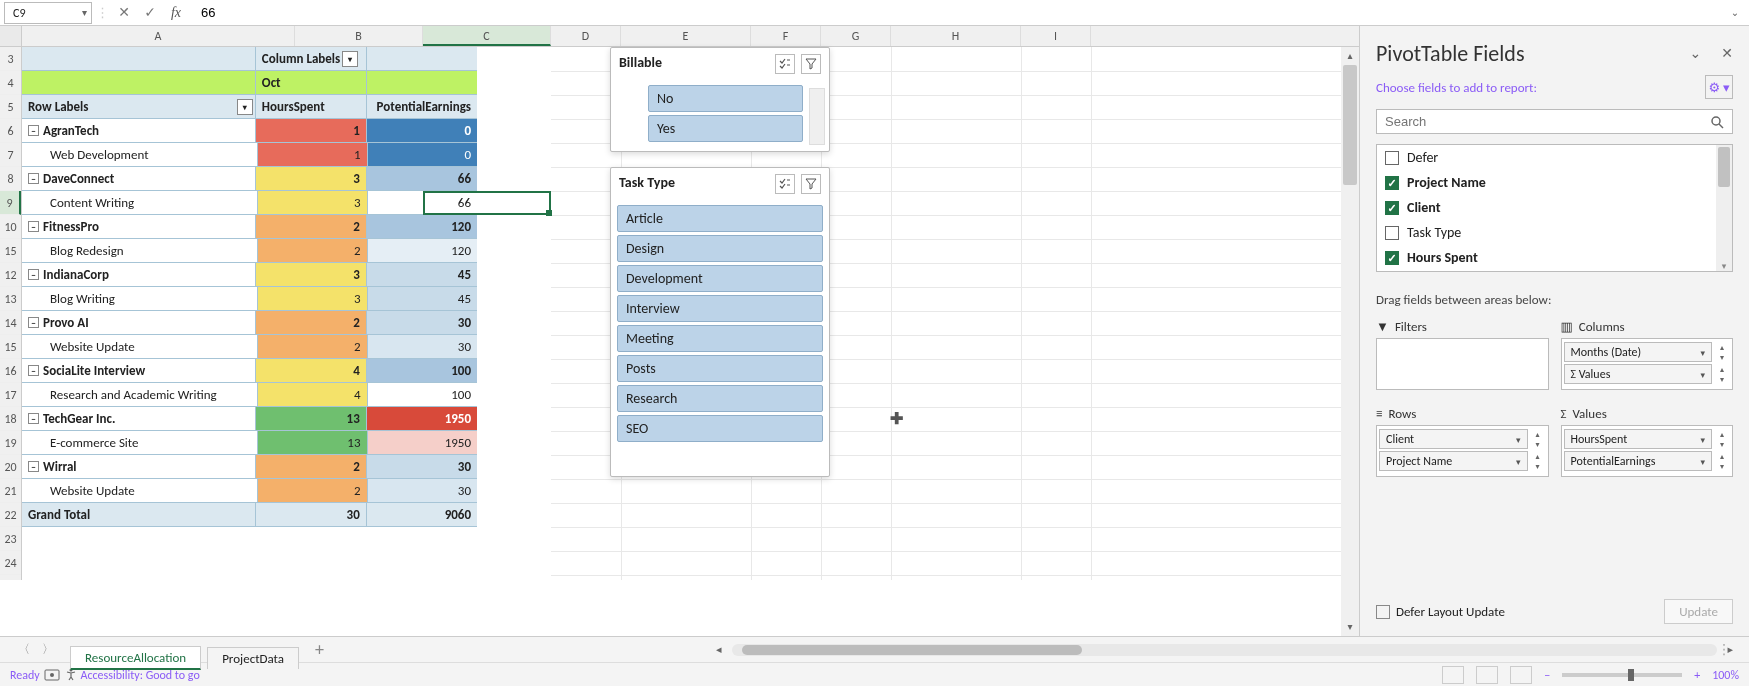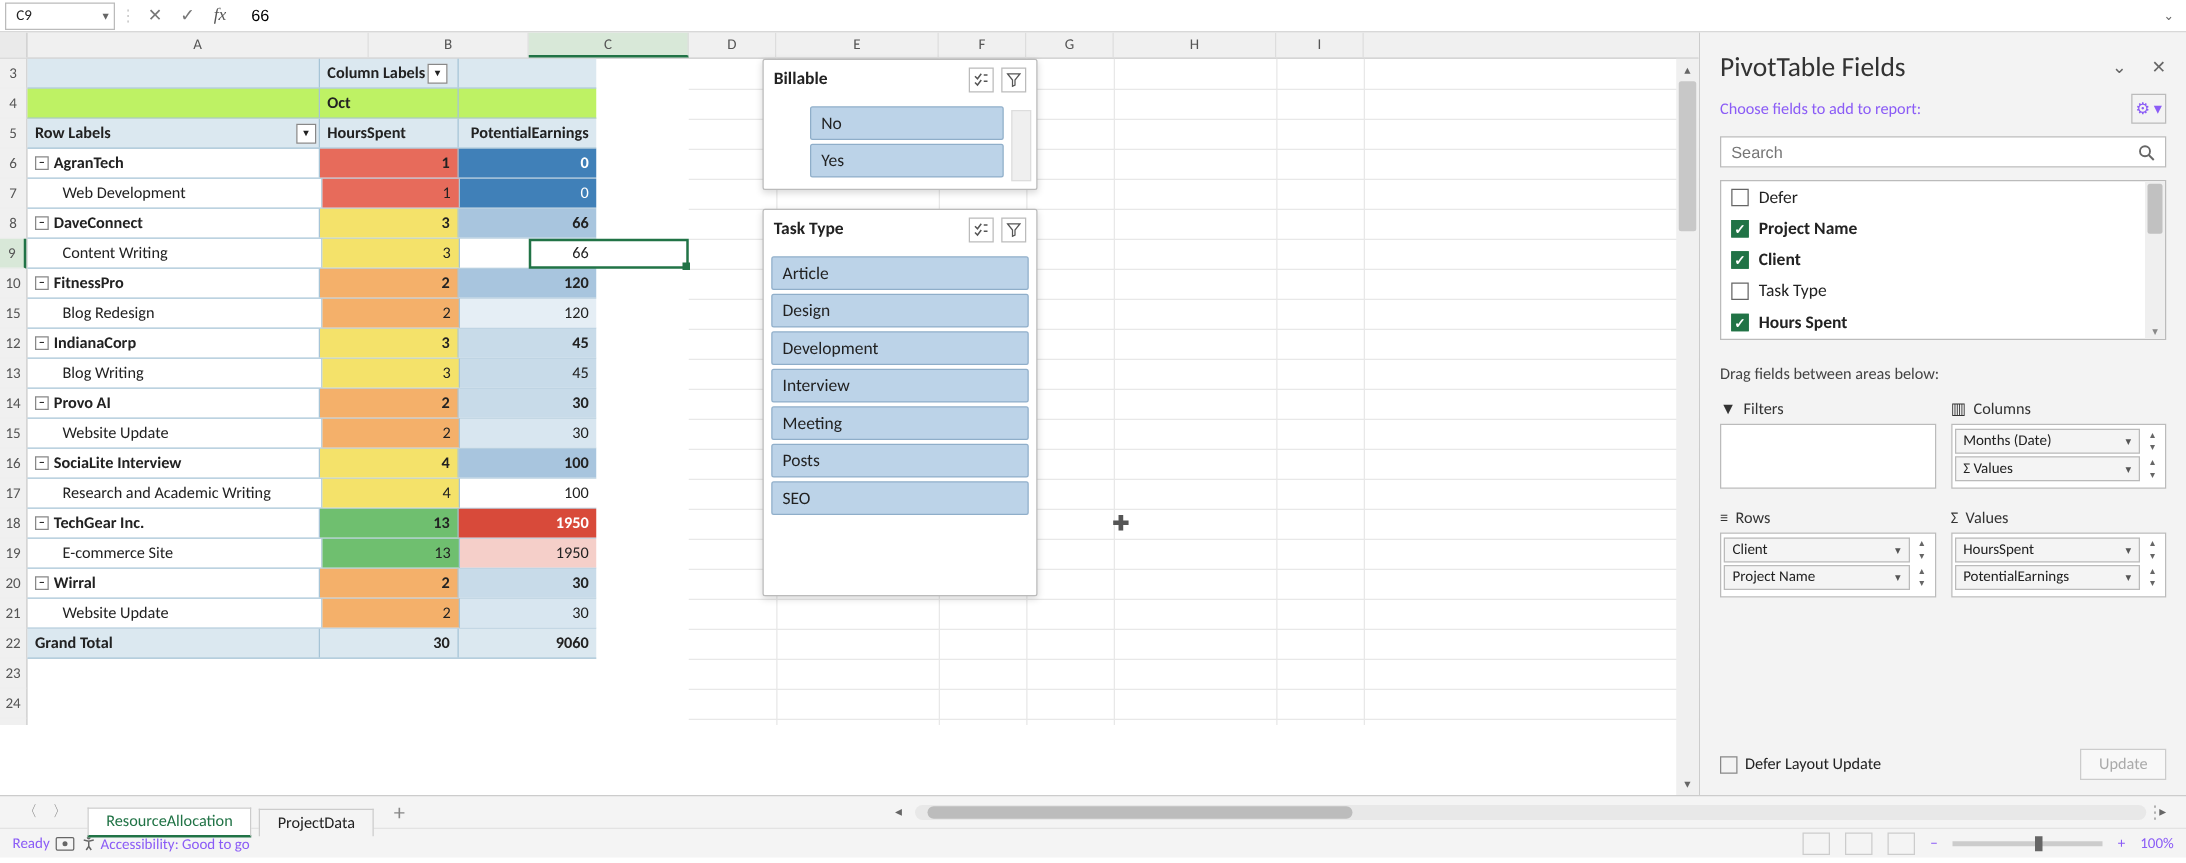--- a/index.html
+++ b/index.html
@@ -413,20 +413,21 @@
               </span>
             </span>
           </div>
           <div class="slicer-body" id="slicer-tasktype-items">
               <div class="slicer-item">Article</div>
               <div class="slicer-item">Design</div>
               <div class="slicer-item">Development</div>
               <div class="slicer-item">Interview</div>
               <div class="slicer-item">Meeting</div>
               <div class="slicer-item">Posts</div>
+              <div class="slicer-item">Research</div>
               <div class="slicer-item">SEO</div>
             </div>
         </div>
 
         <div class="cursor-cross" style="left:868px; top:362px;">✚</div>
       </div>
     </div>
 
     <div class="vscroll">
       <div class="arrow">▴</div>

